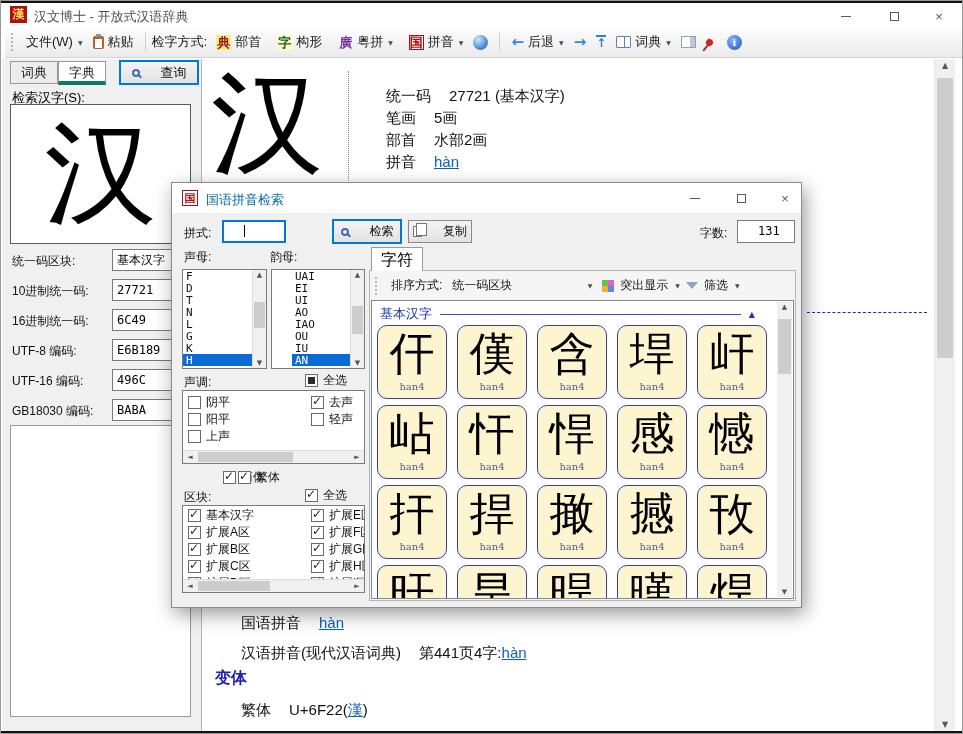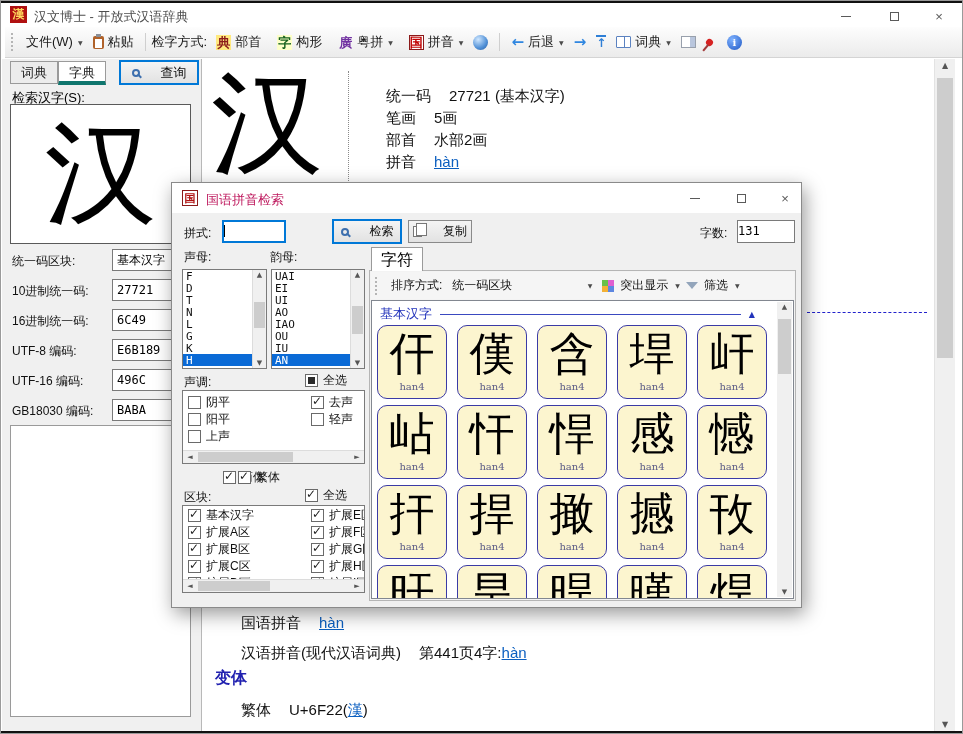--- a/index.html
+++ b/index.html
@@ -78,24 +78,24 @@
   
   .vscroll { position:absolute; background:#f0f0f0; }
   .sb-ar { position:absolute; left:0; right:0; text-align:center; color:#555; font-family:"DejaVu Sans",sans-serif; }
   .sb-thumb { position:absolute; background:#cdcdcd; }
   .main-sb { left:933px; top:58px; width:21px; bottom:2px; border-left:1px solid #e3e3e3; }
 
   
   .dialog { position:absolute; left:170px; top:181px; width:631px; height:426px; background:#f0f0f0; border:1px solid #8a8a8a; box-shadow:3px 6px 18px rgba(0,0,0,.4); font-size:12px; }
   .dlg-title { position:absolute; left:0; top:0; right:0; height:30px; background:#fff; }
   .dlg-ico { position:absolute; left:10px; top:7px; width:16px; height:16px; border:1px solid #8b1a1a; color:#b01010; font:bold 11px "DejaVu Serif",serif; text-align:center; line-height:15px; background:#fff; }
-  .dlg-title-text { position:absolute; left:34px; top:8px; font-size:13px; color:#be185d; }
+  .dlg-title-text { position:absolute; left:34px; top:8px; font-size:13px; color:#0369a1; }
   .dlg-btn { position:absolute; top:2px; width:36px; height:26px; display:flex; align-items:center; justify-content:center; color:#5a5a5a; }
   .dlg-lbl { position:absolute; font-size:12px; color:#111; white-space:nowrap; }
-  .inp { position:absolute; background:#fff; border:1px solid #7a7a7a; font:12px "DejaVu Sans Mono",monospace; line-height:18px; padding-left:0; }
+  .inp { position:absolute; background:#fff; border:1px solid #7a7a7a; font:12px "DejaVu Sans Mono",monospace; line-height:18px; padding-left:20px; }
   .inp.focused { border:2px solid #0078d7; }
   .caret-bar { display:inline-block; width:1px; height:12px; background:#000; vertical-align:-2px; }
   .cpy { width:9px; height:11px; border:1px solid #777; background:#fff; position:relative; display:inline-block; flex:none; }
   .cpy::after { content:""; position:absolute; left:2px; top:-4px; width:9px; height:11px; border:1px solid #777; background:#fff; }
 
   .lbox { position:absolute; background:#fff; border:1px solid #7a7a7a; overflow:hidden; }
   .ls-item { height:12px; line-height:12px; padding-left:3px; font:11px "DejaVu Sans Mono",monospace; color:#111; }
   .ls-item.sel { background:#0a6ad6; color:#fff; }
   .lb-vsb { position:absolute; right:0; top:0; bottom:0; width:14px; background:#f0f0f0; border-left:1px solid #dcdcdc; }
   .lb-hsb { position:absolute; left:0; right:0; bottom:0; height:13px; background:#f0f0f0; border-top:1px solid #dcdcdc; }
@@ -323,21 +323,21 @@
           <div class="ls-item">K</div>
           <div class="ls-item sel">H</div>
         </div>
       <div class="lb-vsb">
         <div class="sb-ar" style="top:1px;font-size:7px;">▲</div>
         <div class="sb-thumb" style="left:1px;right:1px;top:32px;height:26px;"></div>
         <div class="sb-ar" style="bottom:1px;font-size:7px;">▼</div>
       </div>
     </div>
     <div class="lbox" style="left:99px;top:86px;width:94px;height:100px;">
-      <div id="ym-list" style="margin-right:14px;">
+      <div id="ym-list" style="margin-right:14px;padding-left:20px;">
           <div class="ls-item">UAI</div>
           <div class="ls-item">EI</div>
           <div class="ls-item">UI</div>
           <div class="ls-item">AO</div>
           <div class="ls-item">IAO</div>
           <div class="ls-item">OU</div>
           <div class="ls-item">IU</div>
           <div class="ls-item sel">AN</div>
         </div>
       <div class="lb-vsb">

